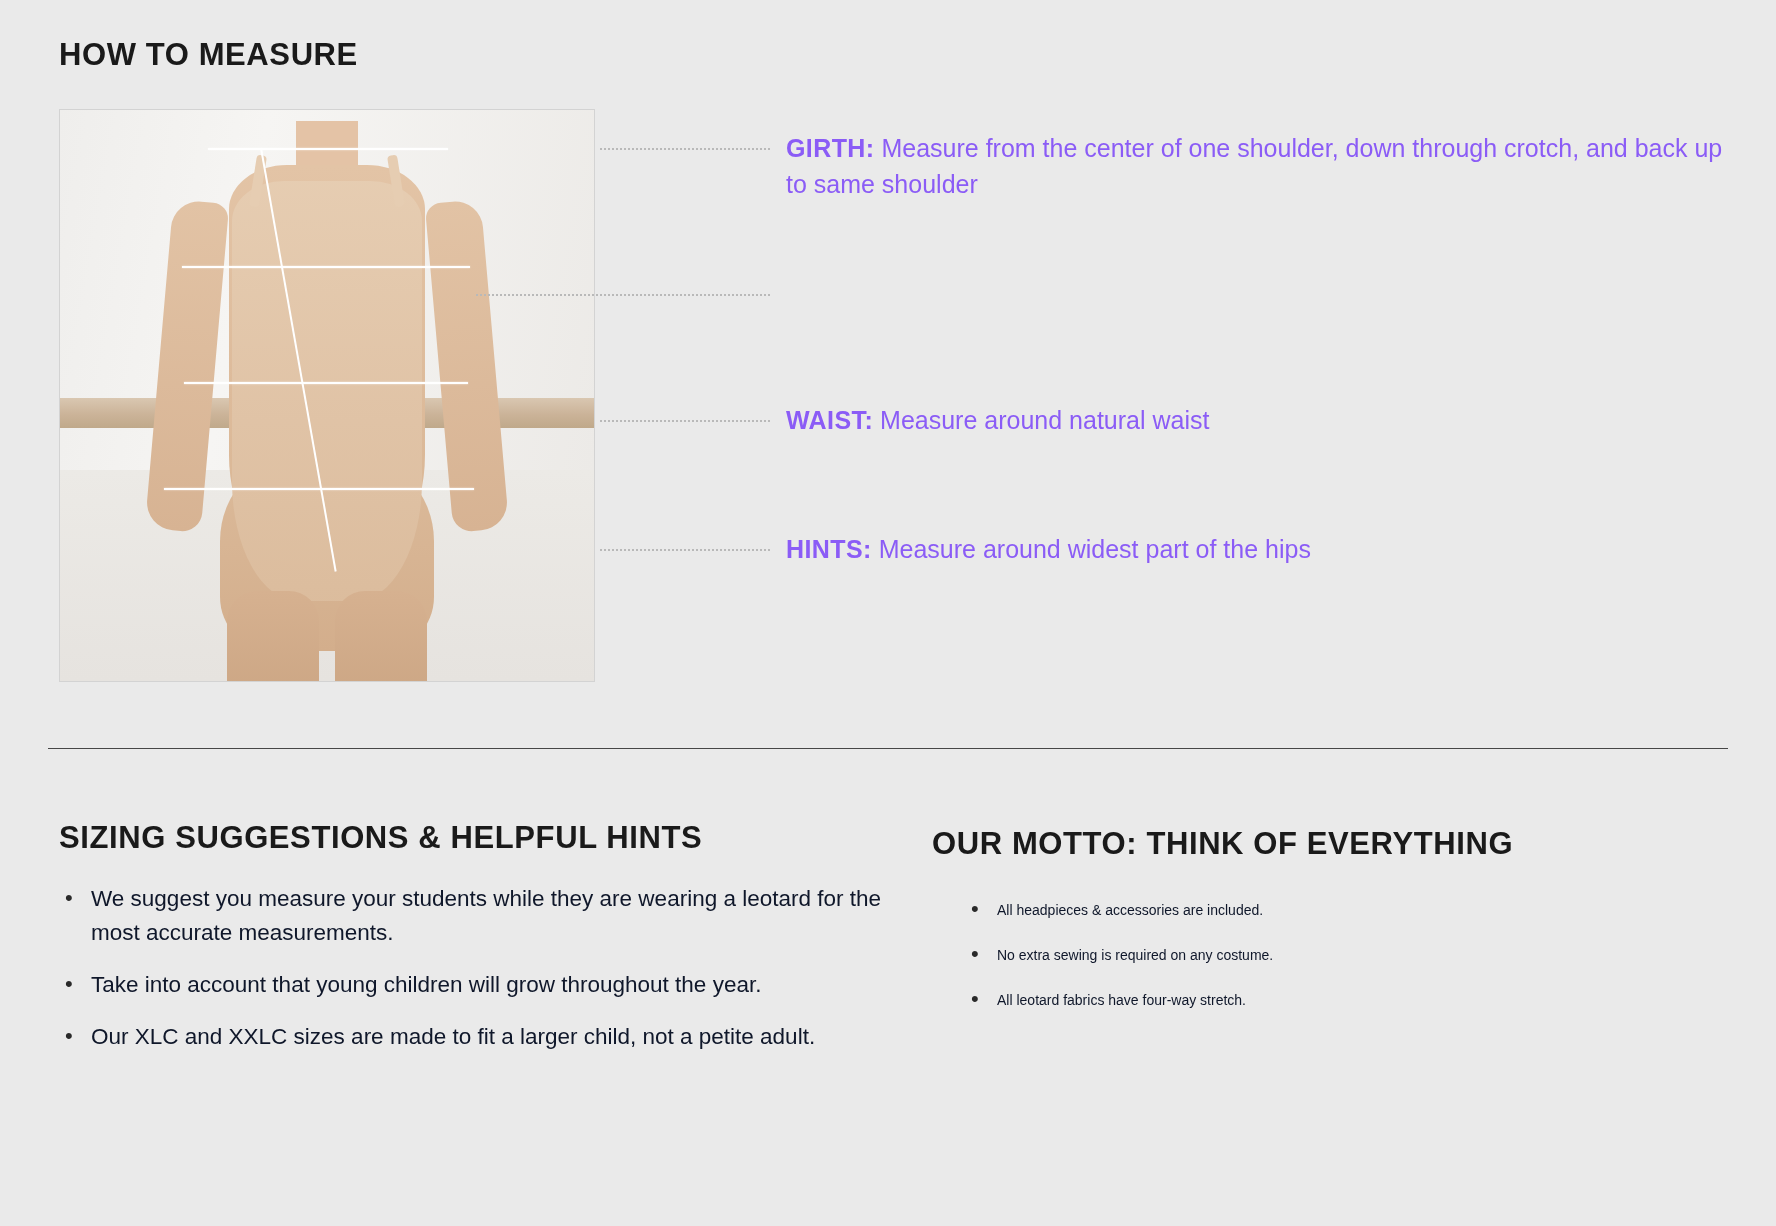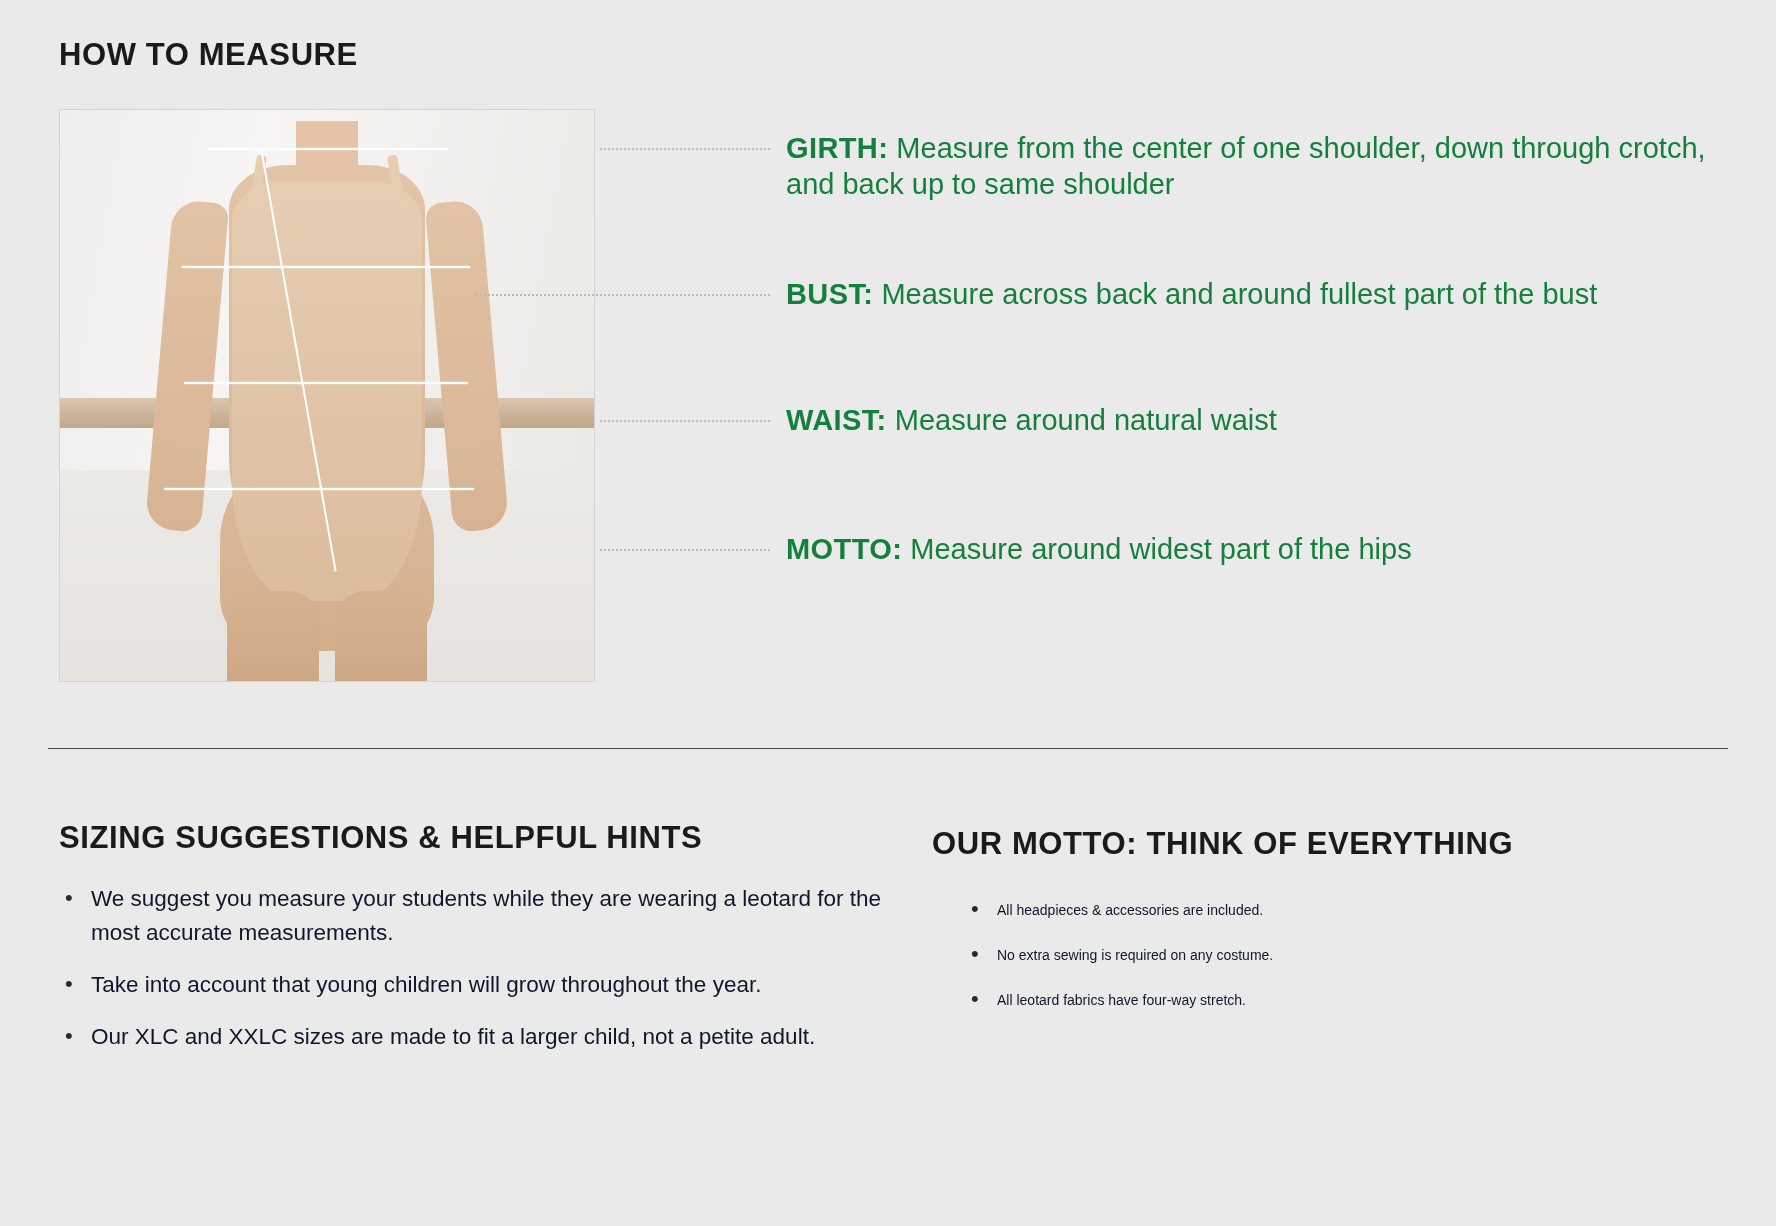--- a/index.html
+++ b/index.html
@@ -130,23 +130,23 @@
 
   
   .leader {
     position: absolute;
     height: 0;
     border-top: 2px dotted #b9b9b9;
   }
 
   .label-row {
     position: absolute;
-    font-size: 29px;
+    font-size: 25px;
     line-height: 36px;
-    color: #15803d;
+    color: #8b5cf6;
   }
   .label-row .key {
     font-weight: 600;
     letter-spacing: 0.4px;
   }
   .label-row .val {
     font-weight: 400;
   }
 
   .divider {
@@ -245,32 +245,28 @@
   <div class="leader" style="left:600px; top:148px; width:170px;"></div>
   <div class="leader" style="left:476px; top:294px; width:294px;"></div>
   <div class="leader" style="left:600px; top:420px; width:170px;"></div>
   <div class="leader" style="left:600px; top:549px; width:170px;"></div>
 
   <div class="label-row" style="left:786px; top:130px; width:950px; text-align:left;">
     <span class="key">GIRTH:</span>
     <span class="val">Measure from the center of one shoulder, down through crotch, and back up to same shoulder</span>
   </div>
 
-  <div class="label-row" style="left:786px; top:276px; width:950px;">
-    <span class="key">BUST:</span>
-    <span class="val">Measure across back and around fullest part of the bust</span>
-  </div>
 
   <div class="label-row" style="left:786px; top:402px; width:950px;">
     <span class="key">WAIST:</span>
     <span class="val">Measure around natural waist</span>
   </div>
 
   <div class="label-row" style="left:786px; top:531px; width:950px;">
-    <span class="key">MOTTO:</span>
+    <span class="key">HINTS:</span>
     <span class="val">Measure around widest part of the hips</span>
   </div>
 
   <div class="divider"></div>
 
   <div class="col-left-title section-title">SIZING SUGGESTIONS &amp; HELPFUL HINTS</div>
 
   <ul class="bullets" id="left-bullets">
     <li>We suggest you measure your students while they are wearing a leotard for the most accurate measurements.</li>
     <li>Take into account that young children will grow throughout the year.</li>

